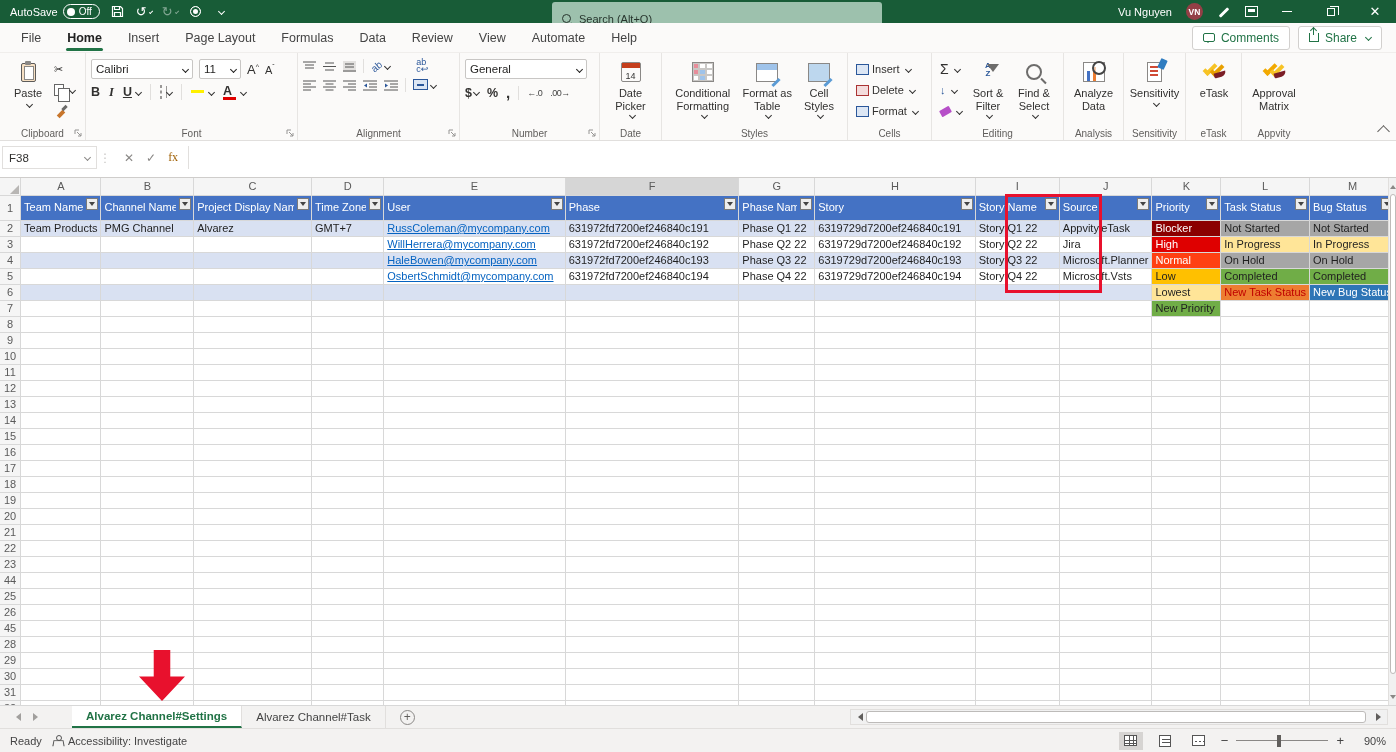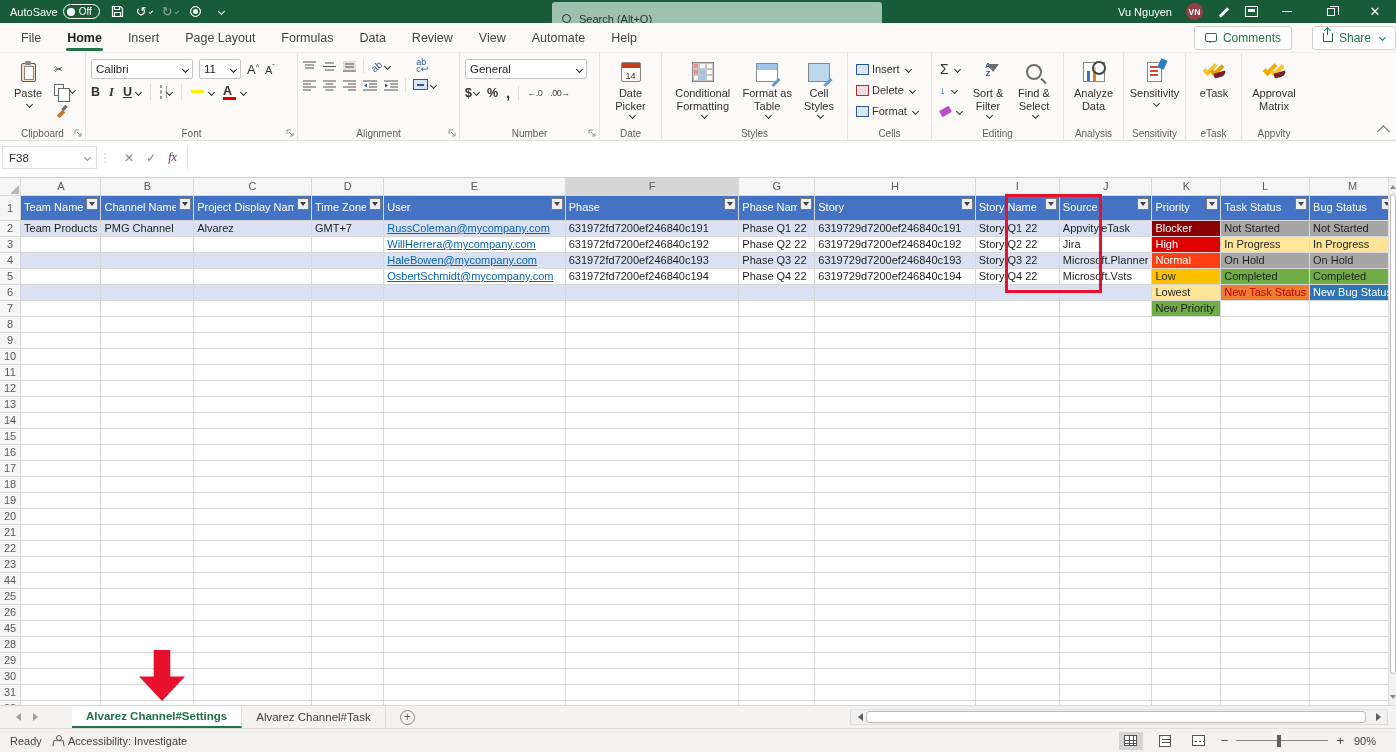--- a/index.html
+++ b/index.html
@@ -30,21 +30,21 @@
   .penic:before{content:"";position:absolute;width:12px;height:3px;background:#fff;transform:rotate(-45deg);left:1px;top:6px;border-radius:1px}
   .ribopt{width:13px;height:11px;border:1px solid #fff;position:relative}
   .ribopt:before{content:"";position:absolute;left:2px;top:2px;right:2px;height:3px;background:#fff}
 
   
   #menubar{height:30px;background:#FBFAF9;display:flex;align-items:center;font-size:12.5px;color:#444;border-bottom:1px solid #F0EEEC;position:relative}
   #menu-tabs{display:flex;align-items:center;padding-left:8px}
   .mtab{padding:6px 13px;position:relative;cursor:default;white-space:nowrap}
   .mtab.active{font-weight:bold;color:#222}
   .mtab.active:after{content:"";position:absolute;left:12px;right:12px;bottom:0;height:3px;background:#217346;border-radius:2px}
-  .menu-right{margin-left:auto;display:flex;gap:20px;}
+  .menu-right{margin-left:auto;display:flex;gap:8px;padding-right:14px}
   .mr-btn{display:flex;align-items:center;gap:6px;height:24px;padding:0 10px;border:1px solid #D2D0CE;border-radius:3px;background:#fff;color:#217346;font-size:12px}
   .bubble{width:12px;height:9px;border:1.3px solid #217346;border-radius:2px;position:relative}
   .bubble:after{content:"";position:absolute;left:2px;bottom:-4px;border:2.5px solid transparent;border-top-color:#217346}
   .share-ic{width:10px;height:9px;border:1.3px solid #217346;border-top:none;position:relative}
   .share-ic:before{content:"";position:absolute;left:3px;top:-5px;width:1.3px;height:7px;background:#217346}
   .share-ic:after{content:"";position:absolute;left:1px;top:-5px;width:4px;height:4px;border-top:1.3px solid #217346;border-left:1.3px solid #217346;transform:rotate(45deg)}
 
   
   #ribbon{height:88px;background:#FBFAF9;border-bottom:1px solid #E1DFDD;display:flex;position:relative;font-size:11px}
   .rgroup{position:relative;border-right:1px solid #E7E5E3;padding:4px 5px 15px;display:flex;align-items:flex-start}
@@ -158,21 +158,21 @@
   .sb-right{margin-left:auto;display:flex;align-items:center;gap:10px;padding-right:10px}
   .viewic{width:24px;height:18px;display:flex;align-items:center;justify-content:center}
   .viewic.active{background:#D6D4D2}
   .v-normal{width:13px;height:11px;border:1px solid #555;background:linear-gradient(#555,#555) 0 3.5px/100% 1px no-repeat,linear-gradient(#555,#555) 0 7px/100% 1px no-repeat,linear-gradient(90deg,#555,#555) 4px 0/1px 100% no-repeat,linear-gradient(90deg,#555,#555) 8px 0/1px 100% no-repeat,#fff}
   .v-layout{width:12px;height:12px;border:1px solid #555;background:linear-gradient(#555,#555) 2px 3px/8px 1px no-repeat,linear-gradient(#555,#555) 2px 6px/8px 1px no-repeat,#fff}
   .v-break{width:13px;height:11px;border:1px solid #555;background:linear-gradient(90deg,#555 2px,transparent 2px) 2px 5px/4px 1px repeat-x,#fff}
   .zoomctl{display:flex;align-items:center;gap:8px}
   .zminus,.zplus{font-size:13px;color:#444}
   .ztrack{width:92px;height:1px;background:#8A8886;position:relative}
   .zthumb{position:absolute;left:44%;top:-5.5px;width:4px;height:12px;background:#605E5C}
-  .zlevel{width:32px;}
+  .zlevel{width:32px;text-align:right}
 </style>
 </head>
 <body>
 
 <div id="titlebar">
   <div class="tb-left">
     <div class="autosave">
       <span>AutoSave</span>
       <span class="as-pill">
           <span class="as-dot"></span>
@@ -522,21 +522,21 @@
 
 <div id="formulabar">
   <div class="namebox">
     <span>F38</span>
     <span class="chv" style="color:#8A8886"></span>
   </div>
   <span class="dots">⋮</span>
   <div class="fx-btns">
     <span>✕</span>
     <span>✓</span>
-    <span style="font-style:italic;font-family:'Liberation Serif',serif;color:#701a75">fx</span>
+    <span style="font-family:'Liberation Serif',serif;color:#a16207">fx</span>
   </div>
   <div class="fml-input"></div>
 </div>
 
 <div id="grid">
   <table id="sheet-table">
       <colgroup>
         <col style="width:24px">
         <col style="width:75px">
         <col style="width:98px">

